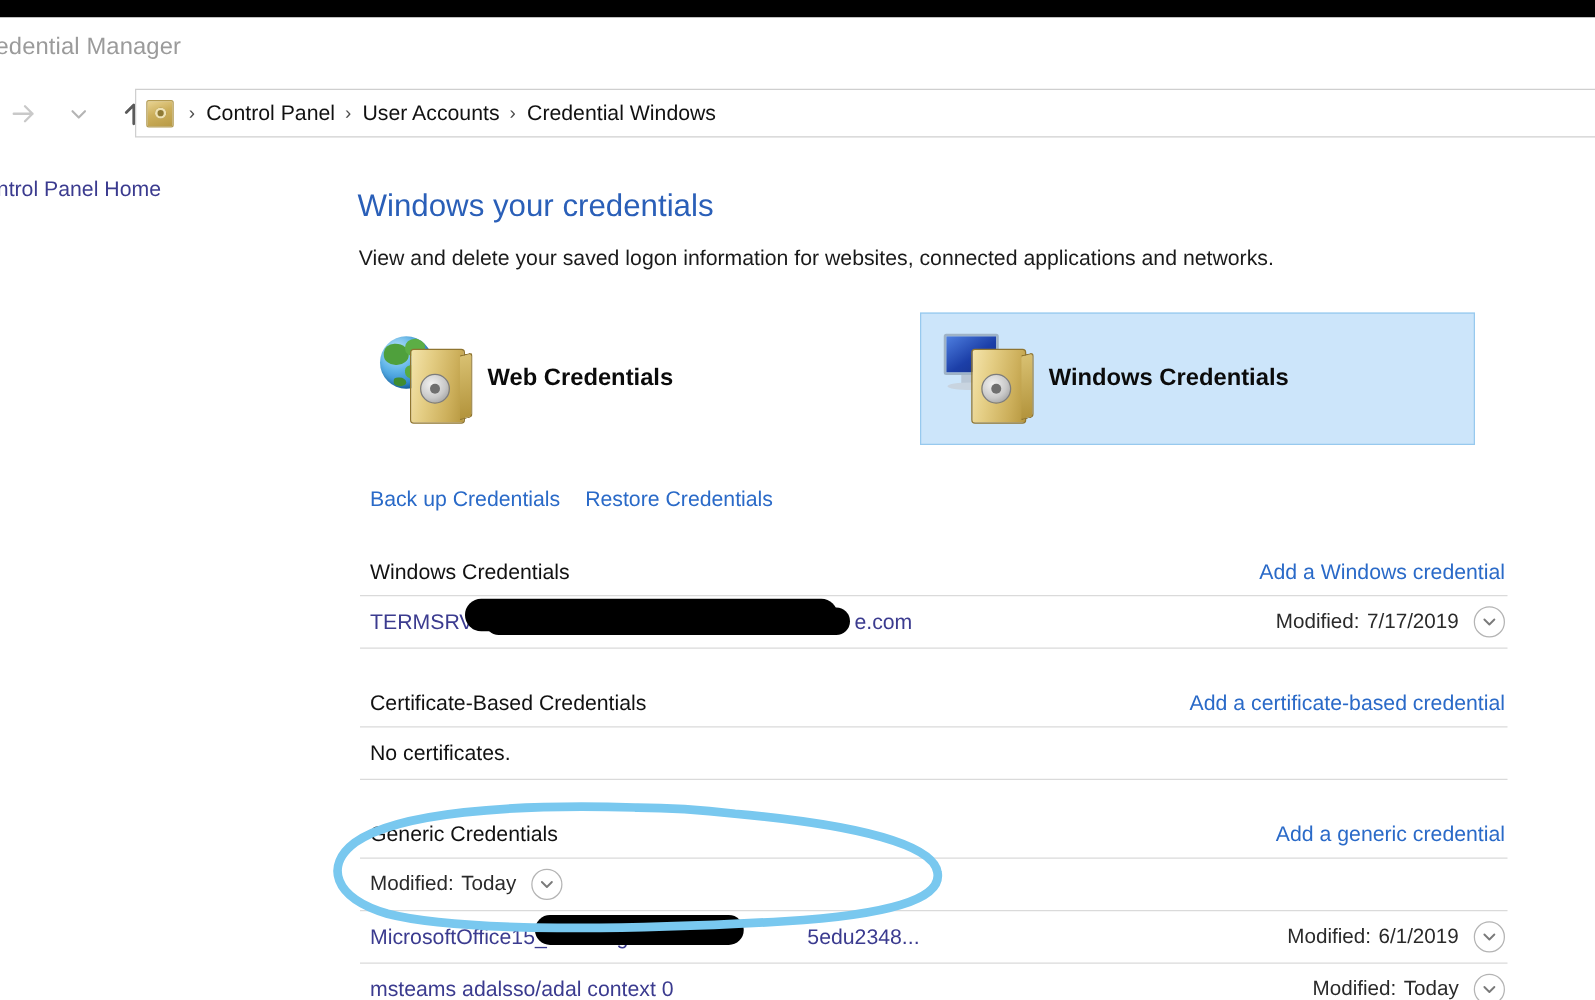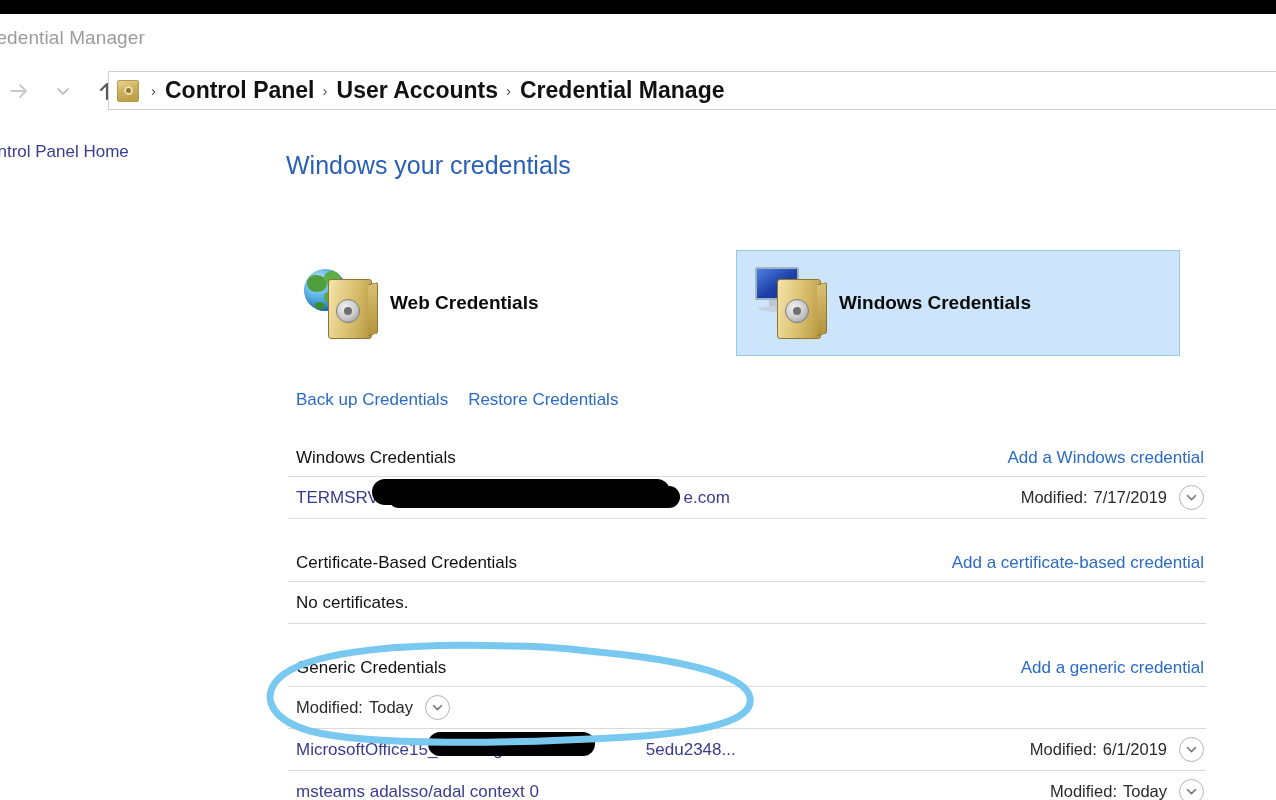--- a/index.html
+++ b/index.html
@@ -69,21 +69,21 @@
   .crumb-icon .dial {
     width: 9px; height: 9px; border-radius: 50%;
     background: #8f7a34;
     box-shadow: inset 0 0 0 2px #efe2b4;
   }
   .crumb-sep {
     color: #4d4d4d; font-size: 15px;
     padding: 0 9px 0 8px; user-select: none;
   }
   .crumb-item {
-    font-size: 23px; color: #111111; white-space: nowrap; font-weight: bold;
+    font-size: 17px; color: #111111; white-space: nowrap;
   }
 
   
   .sidebar {
     position: absolute; left: 0; top: 122px;
     width: 270px; height: 678px; background: #ffffff;
   }
   .sidebar-link {
     position: absolute; left: -12px; top: 20px;
     font-size: 17px; color: #3b3b8f;
@@ -281,31 +281,32 @@
 
     <div class="crumbbox">
       <div class="crumb-icon">
         <div class="dial"></div>
       </div>
       <span class="crumb-sep">›</span>
       <span class="crumb-item">Control Panel</span>
       <span class="crumb-sep">›</span>
       <span class="crumb-item">User Accounts</span>
       <span class="crumb-sep">›</span>
-      <span class="crumb-item">Credential Manage</span>
+      <span class="crumb-item">Credential Windows</span>
     </div>
   </div>
 
   <div class="sidebar">
     <div class="sidebar-link">ontrol Panel Home</div>
   </div>
 
   <div class="content">
 
     <div class="page-title">Windows your credentials</div>
+    <div class="page-sub">View and delete your saved logon information for websites, connected applications and networks.</div>
 
     <div class="cards">
 
       <div class="card web">
         <div class="icon-stack">
           <div class="globe"></div>
           <div class="vault">
             <div class="body"></div>
             <div class="side"></div>
             <div class="dial-outer"></div>

